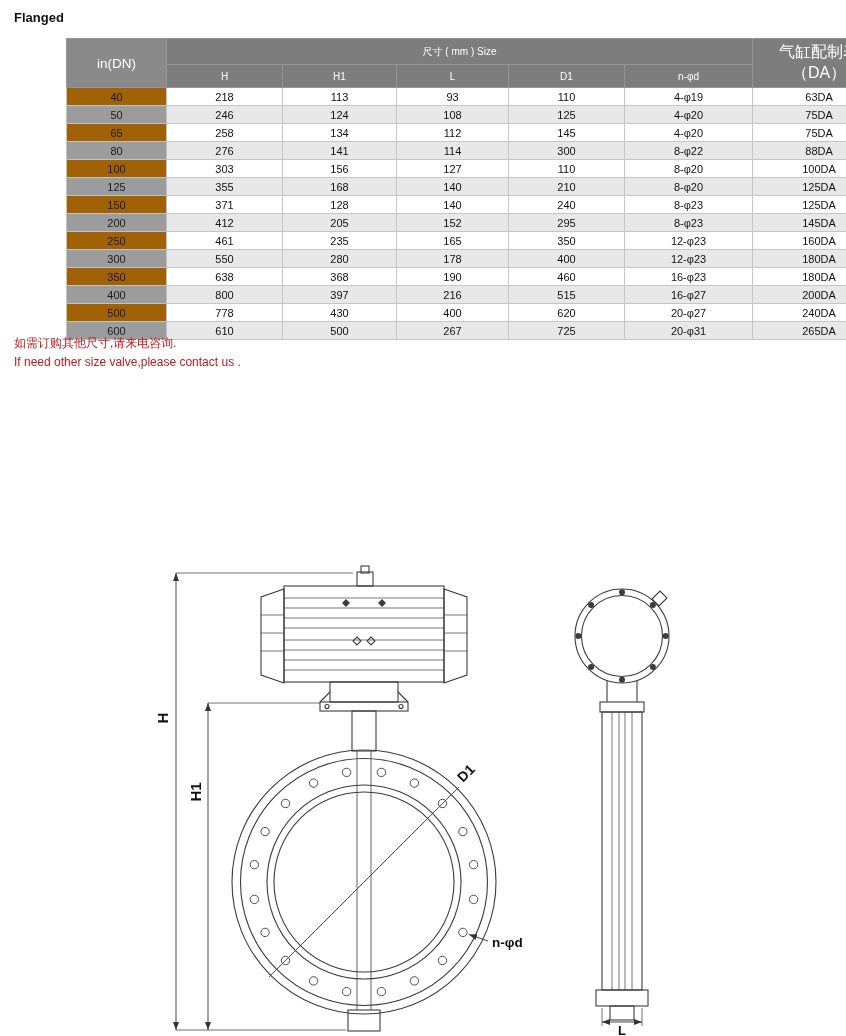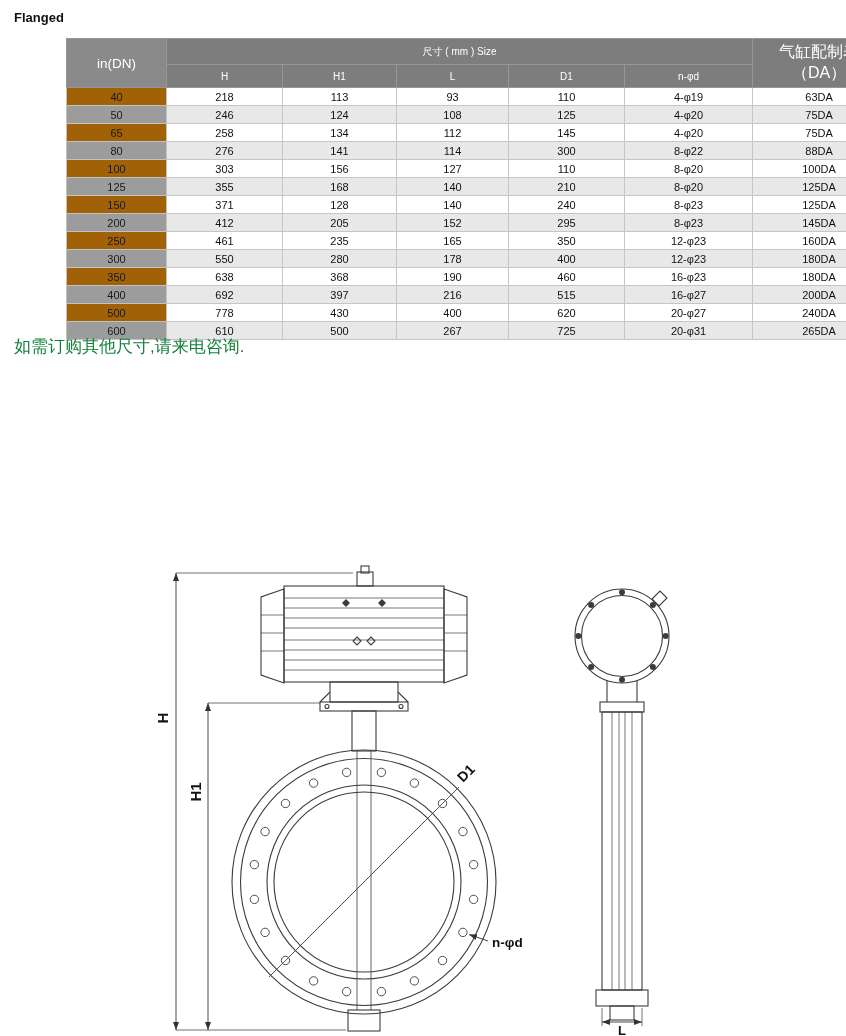--- a/index.html
+++ b/index.html
@@ -9,21 +9,21 @@
   table.dim{position:absolute;top:38px;left:22px;width:819px;border-collapse:collapse;table-layout:fixed;margin-left:44px;}
   table.dim th{background:#7d7d7d;color:#fff;font-weight:normal;font-size:10px;
                border:1px solid #969696;padding:3px 0;text-align:center;}
   table.dim th.corner{font-size:13.5px;background:#8a8a8a;}
   table.dim th.cyl{font-size:16px;}
   table.dim td{border:1px solid #c6c6c6;font-size:11px;color:#111;text-align:center;
                padding:2px 0;background:#fff;height:13px;}
   table.dim tbody tr:nth-child(even) td{background:#e8e8e8;}
   table.dim td.dn{background:#a16207;border-color:#c2c2c2;color:#1a1a1a;}
   table.dim tbody tr:nth-child(even) td.dn{background:#9c9c9c;}
-  .notes{position:absolute;top:334px;left:14px;font-size:17px;color:#15803d;line-height:1.55;}
+  .notes{position:absolute;top:334px;left:14px;font-size:12px;color:#b91c1c;line-height:1.55;}
   svg.draw{position:absolute;top:552px;left:0;}
   svg.draw text{font-family:"Liberation Sans",sans-serif;fill:#111;}
 </style>
 </head>
 <body>
 
 <div class="page">
 
   <div class="title">Flanged</div>
 
@@ -146,21 +146,21 @@
           <td class="dn">350</td>
           <td>638</td>
           <td>368</td>
           <td>190</td>
           <td>460</td>
           <td>16-φ23</td>
           <td>180DA</td>
         </tr>
         <tr>
           <td class="dn">400</td>
-          <td>692</td>
+          <td>800</td>
           <td>397</td>
           <td>216</td>
           <td>515</td>
           <td>16-φ27</td>
           <td>200DA</td>
         </tr>
         <tr>
           <td class="dn">500</td>
           <td>778</td>
           <td>430</td>
@@ -176,20 +176,21 @@
           <td>267</td>
           <td>725</td>
           <td>20-φ31</td>
           <td>265DA</td>
         </tr>
       </tbody>
   </table>
 
   <div class="notes">
     <div>如需订购其他尺寸,请来电咨询.</div>
+    <div>If need other size valve,please contact us .</div>
   </div>
 
   <svg class="draw" width="846" height="484" viewBox="0 552 846 484">
     <defs>
       <marker id="ae" markerWidth="10" markerHeight="8" refX="8" refY="3" orient="auto" markerUnits="userSpaceOnUse">
         <path d="M0,0L8,3L0,6z" fill="#333"></path>
       </marker>
       <marker id="as" markerWidth="10" markerHeight="8" refX="0" refY="3" orient="auto" markerUnits="userSpaceOnUse">
         <path d="M8,0L0,3L8,6z" fill="#333"></path>
       </marker>

